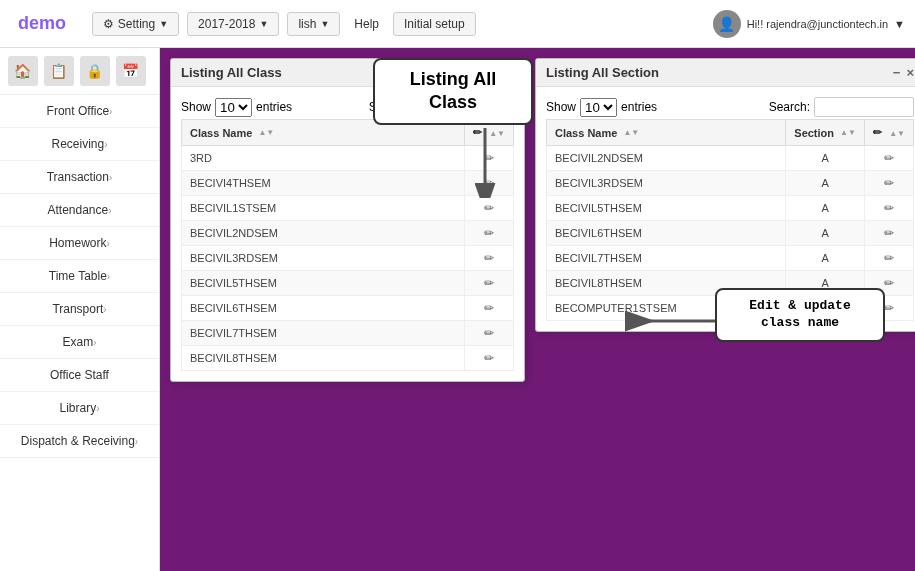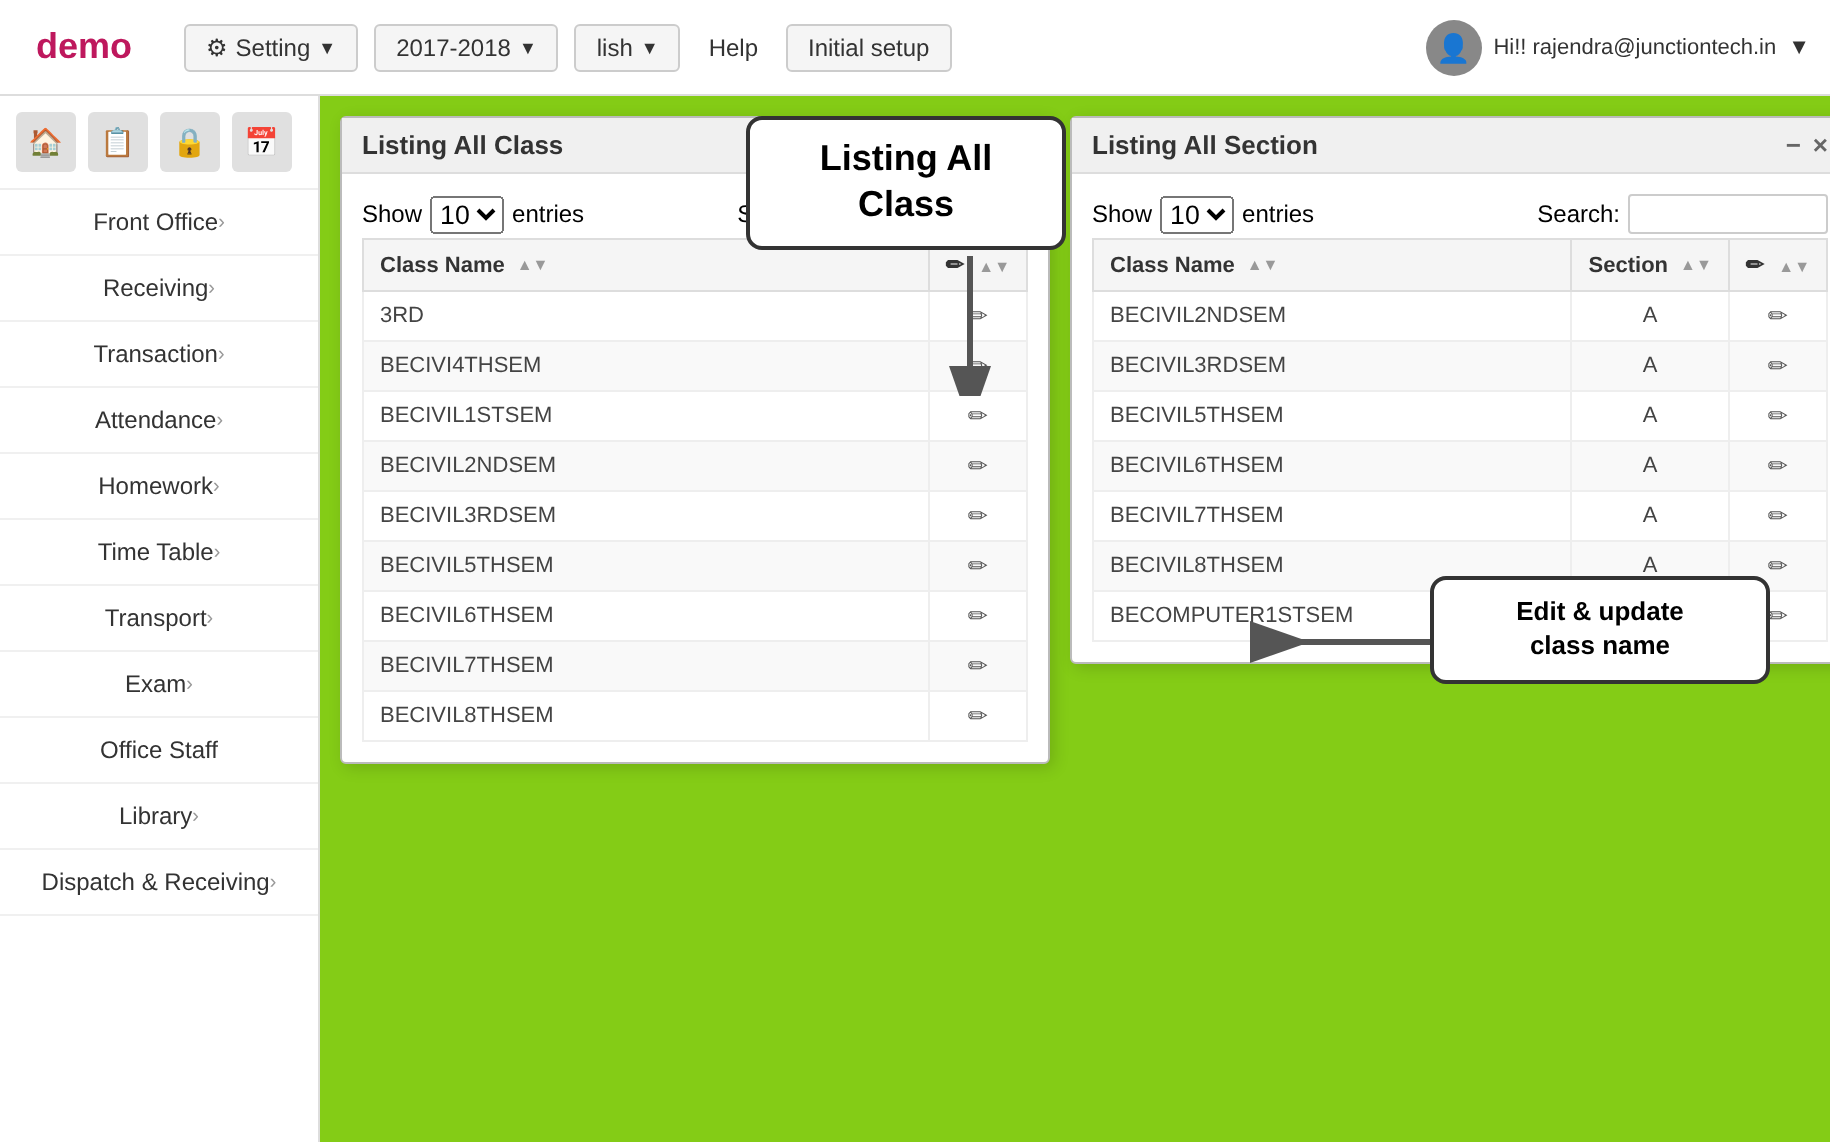--- a/index.html
+++ b/index.html
@@ -13,21 +13,21 @@
       display: flex;
       align-items: center;
       padding: 0 10px;
       gap: 8px;
       position: relative;
       z-index: 10;
     }
     .navbar-brand {
       font-size: 18px;
       font-weight: bold;
-      color: #be185d;
+      color: #8b5cf6;
       margin-right: 10px;
       padding: 4px 8px;
     }
     .nav-btn {
       background: #f5f5f5;
       border: 1px solid #ccc;
       border-radius: 3px;
       padding: 4px 10px;
       cursor: pointer;
       font-size: 12px;
@@ -96,21 +96,21 @@
       cursor: pointer;
       color: #333;
       font-size: 12px;
       border-bottom: 1px solid #f0f0f0;
     }
     .sidebar-item .chevron { font-size: 10px; color: #999; }
 
     
     .content-area {
       flex: 1;
-      background: #84cc16;
+      background: #701a75;
       position: relative;
       overflow: hidden;
     }
 
     
     .window {
       position: absolute;
       background: #fff;
       border: 1px solid #bbb;
       border-radius: 3px;
@@ -490,21 +490,21 @@
 
     <svg class="arrow-down" style="left:295px; top:80px;" width="60" height="70">
       <defs>
         <marker id="arrowhead" markerWidth="10" markerHeight="7" refX="0" refY="3.5" orient="auto">
           <polygon points="0 0, 10 3.5, 0 7" fill="#555"></polygon>
         </marker>
       </defs>
       <line x1="30" y1="0" x2="30" y2="55" stroke="#555" stroke-width="3" marker-end="url(#arrowhead)"></line>
     </svg>
 
-    <div class="annotation-box" style="left: 555px; top: 240px; width: 170px; font-size: 13px;">
+    <div class="annotation-box" style="left: 555px; top: 240px; width: 170px; font-size: 13px; font-family: Liberation Mono, monospace;">
       Edit &amp; update<br>class name
     </div>
 
     <svg class="arrow-left" style="left: 455px; top: 258px;" width="110" height="30">
       <defs>
         <marker id="arrowhead2" markerWidth="10" markerHeight="7" refX="10" refY="3.5" orient="auto" markerUnits="strokeWidth">
           <polygon points="10 0, 0 3.5, 10 7" fill="#555"></polygon>
         </marker>
       </defs>
       <line x1="100" y1="15" x2="10" y2="15" stroke="#555" stroke-width="3" marker-end="url(#arrowhead2)"></line>

